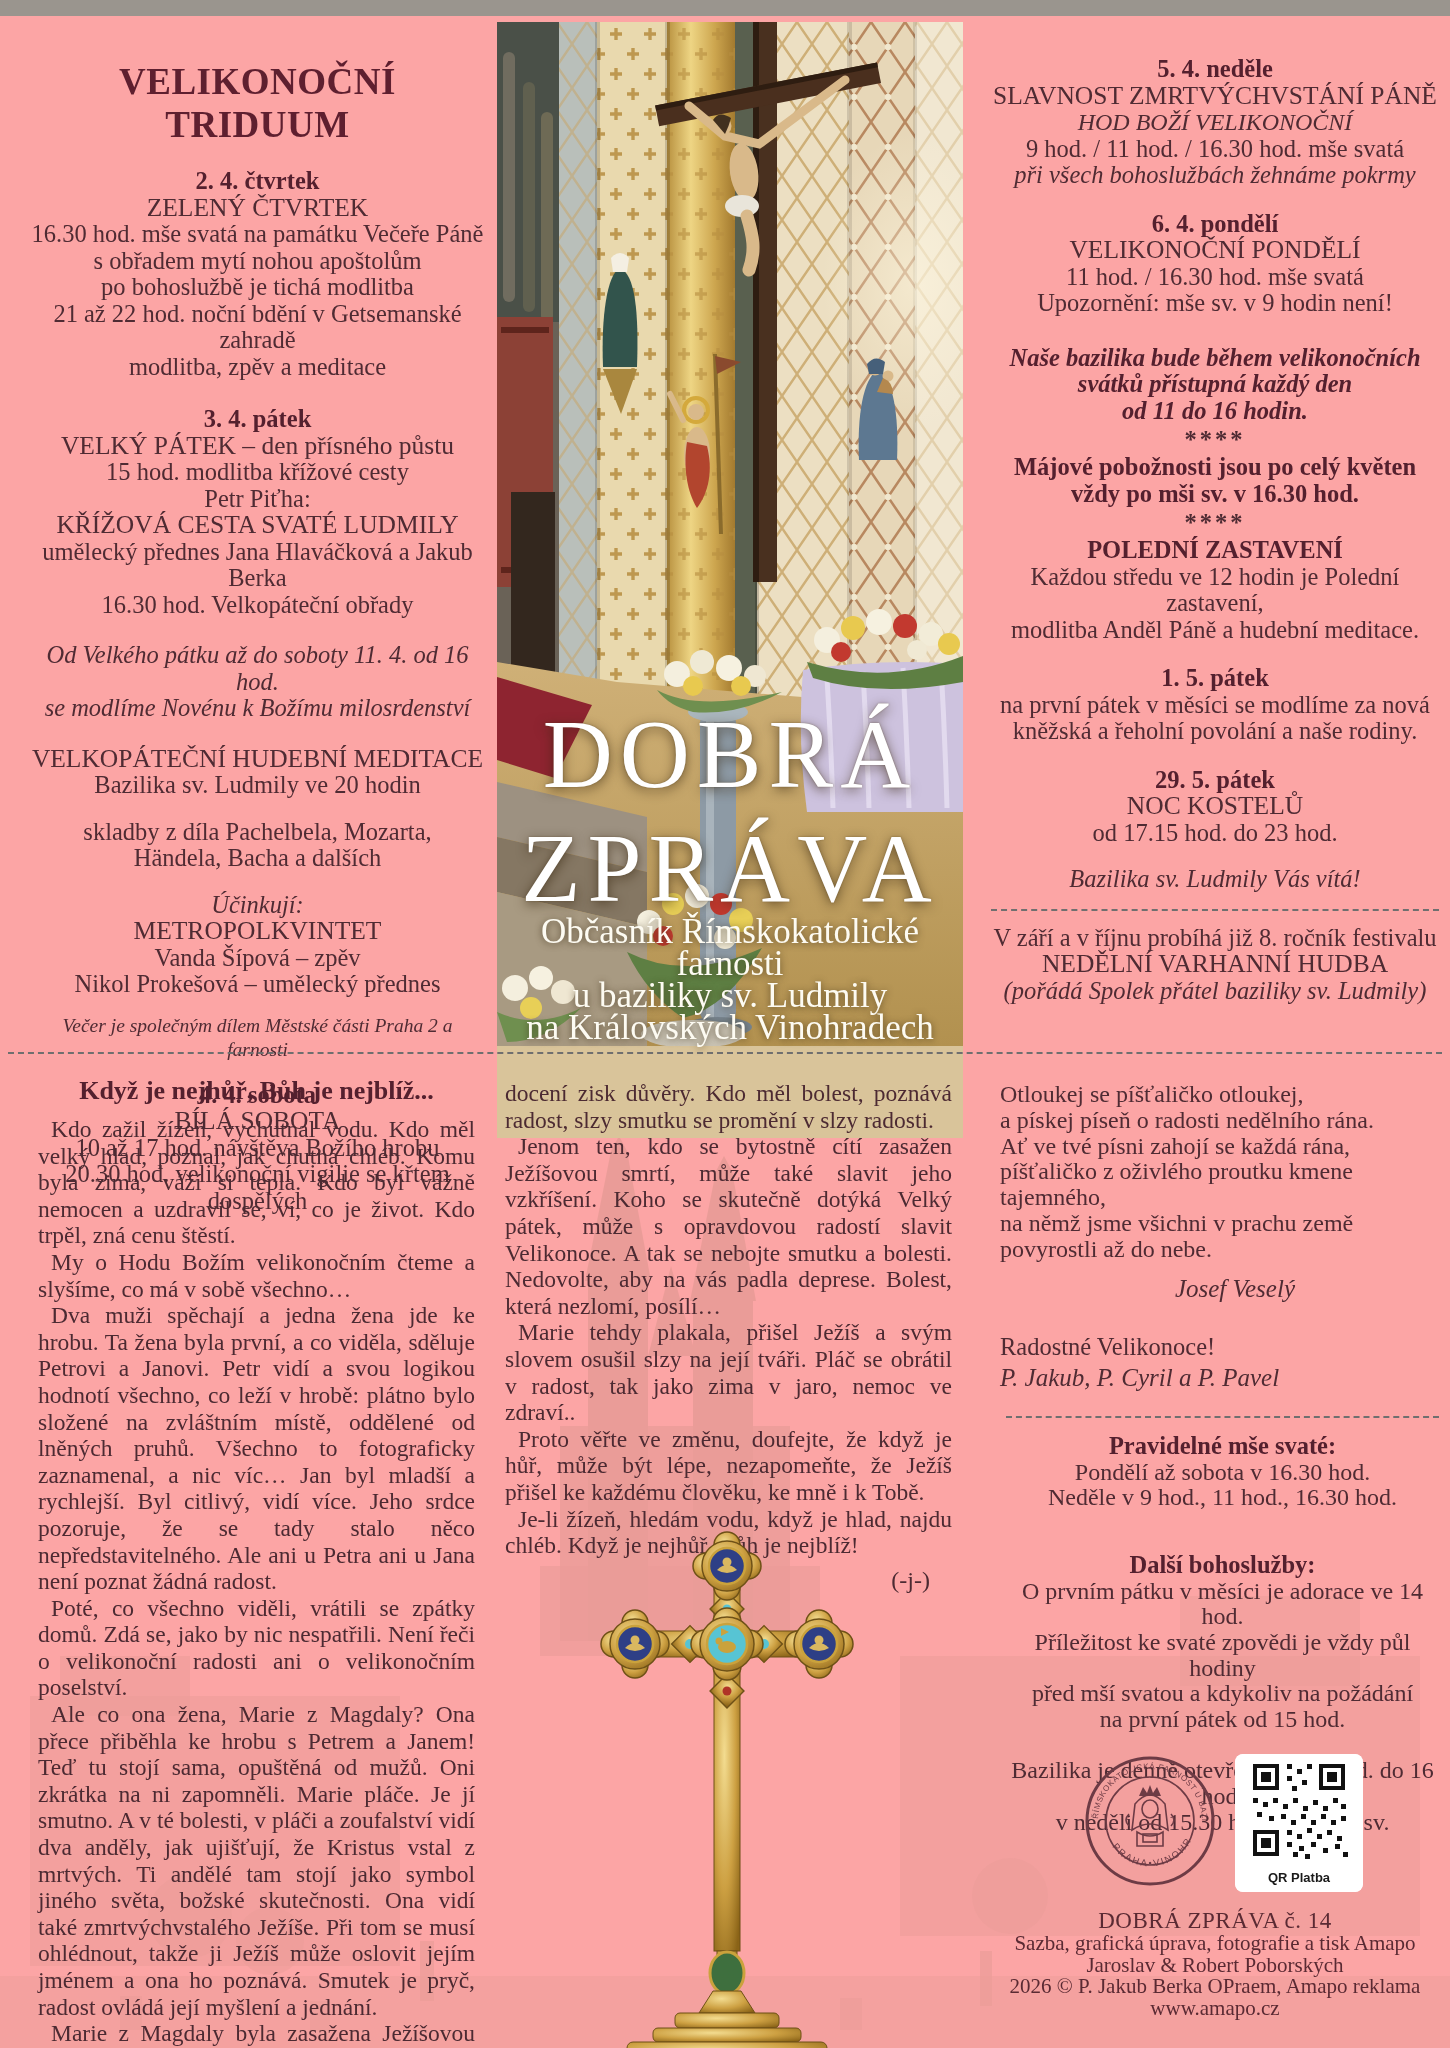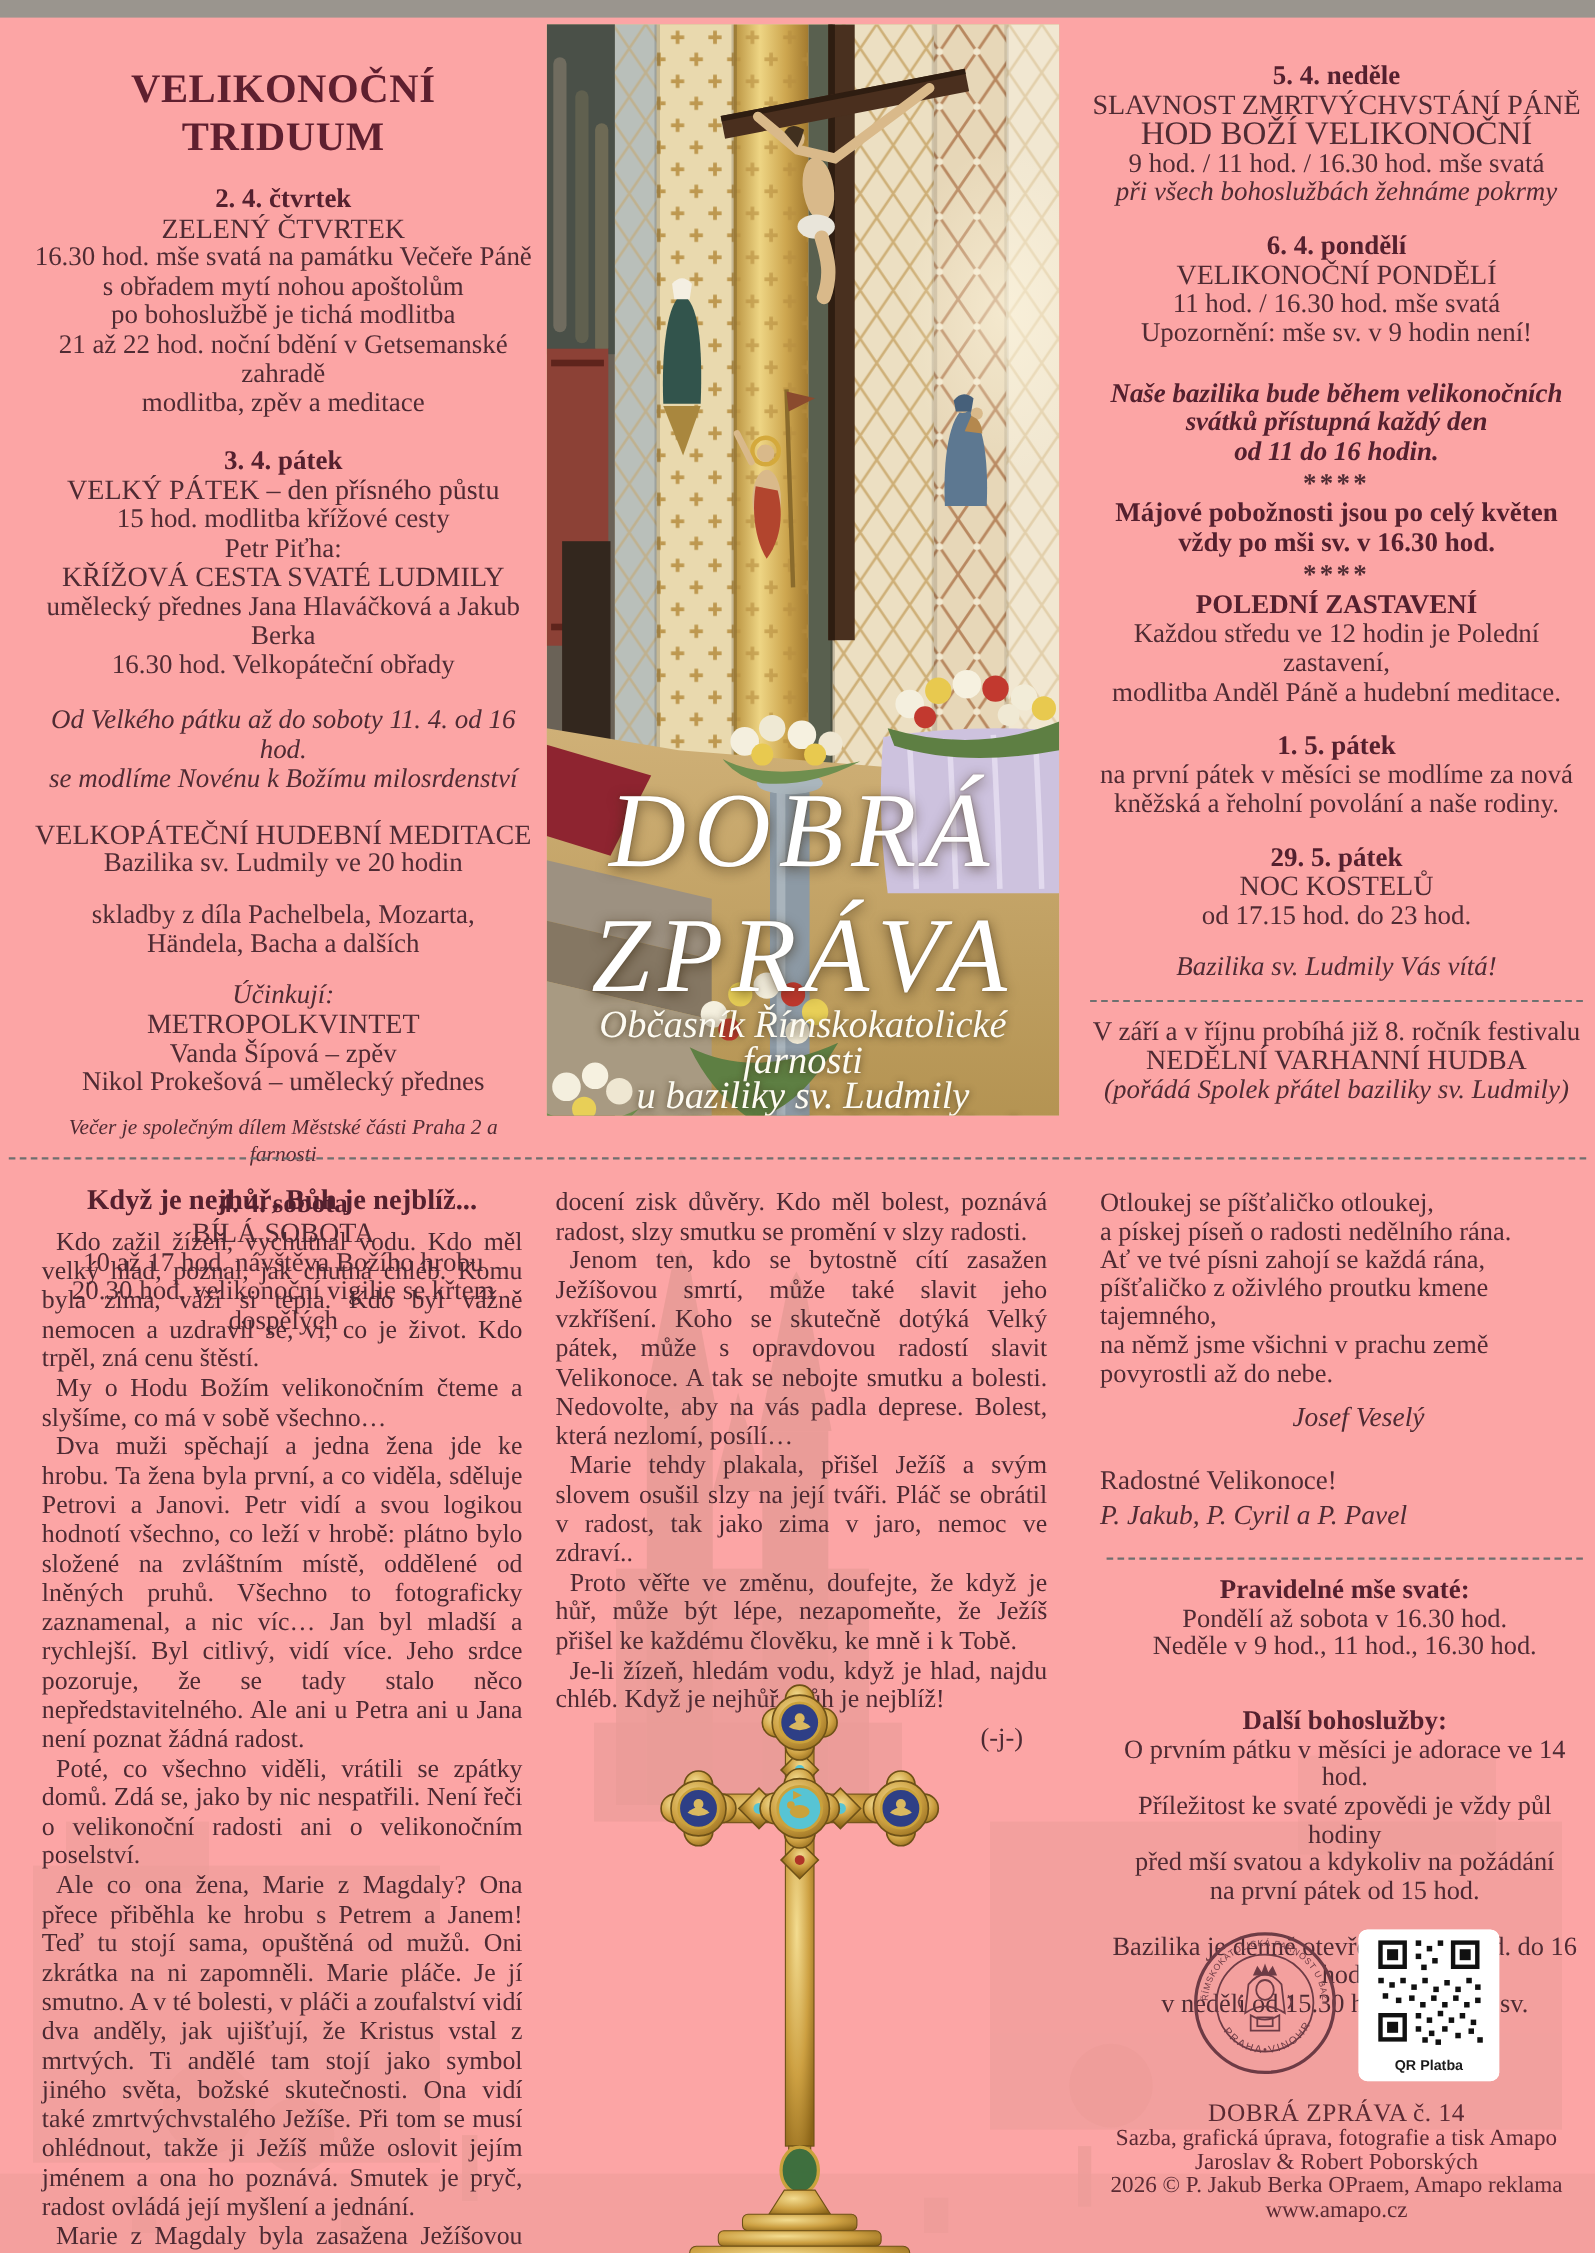--- a/index.html
+++ b/index.html
@@ -5,35 +5,35 @@
   html,body{margin:0;padding:0;background:#9a958e;}
   #page{position:relative;width:1450px;height:2048px;margin:16px auto;background:#fca5a5;
         font-family:"Liberation Serif","DejaVu Serif",serif;color:#4f2b33;overflow:hidden;}
 
   
   .line{font-size:24.5px;line-height:26.5px;}
   .line.bold{font-weight:bold;color:#54202e;}
   .line.caps{font-size:25.5px;}
   .line.italic{font-style:italic;}
   .line.bolditalic{font-weight:bold;font-style:italic;color:#54202e;}
-  .line.capsitalic{font-size:30px;}
+  .line.capsitalic{font-style:italic;font-size:24px;}
   .line.smallitalic{font-style:italic;font-size:19.5px;line-height:24px;}
   .line.stars{font-weight:bold;letter-spacing:3px;line-height:20px;}
 
   .col{position:absolute;text-align:center;}
   #topleft{left:30px;top:44px;width:455px;}
   #topleft .page-title{font-size:37px;font-weight:bold;color:#5e1f2f;letter-spacing:.5px;margin-bottom:22px;}
   #topright{left:985px;top:40px;width:460px;}
 
   .dashed{border-top:2.5px dashed #6f6f6f;height:0;}
   #sep-top{position:absolute;left:8px;top:1036px;width:1434px;}
   .dash-inline{margin:16px 6px 14px 6px;}
 
   
-  #photo{position:absolute;left:497px;top:6px;width:466px;height:992px;overflow:hidden;background:#d9c49a;font-style:italic;}
+  #photo{position:absolute;left:497px;top:6px;width:466px;height:1116px;overflow:hidden;background:#d9c49a;}
   #photo .cover-title{position:absolute;left:0;width:100%;text-align:center;color:#ffffff;
       letter-spacing:7px;font-size:97px;line-height:1;
       text-shadow:0 3px 12px rgba(55,38,15,.65),0 0 2px rgba(80,60,30,.5);}
   #cover-t1{top:684px;}
   #cover-t2{top:798px;}
   #cover-sub{position:absolute;left:0;top:894px;width:100%;text-align:center;color:#fdfbf2;
       text-shadow:0 1px 7px rgba(60,45,20,.75);}
   #cover-sub .line{font-size:35px;line-height:32px;}
 
   

